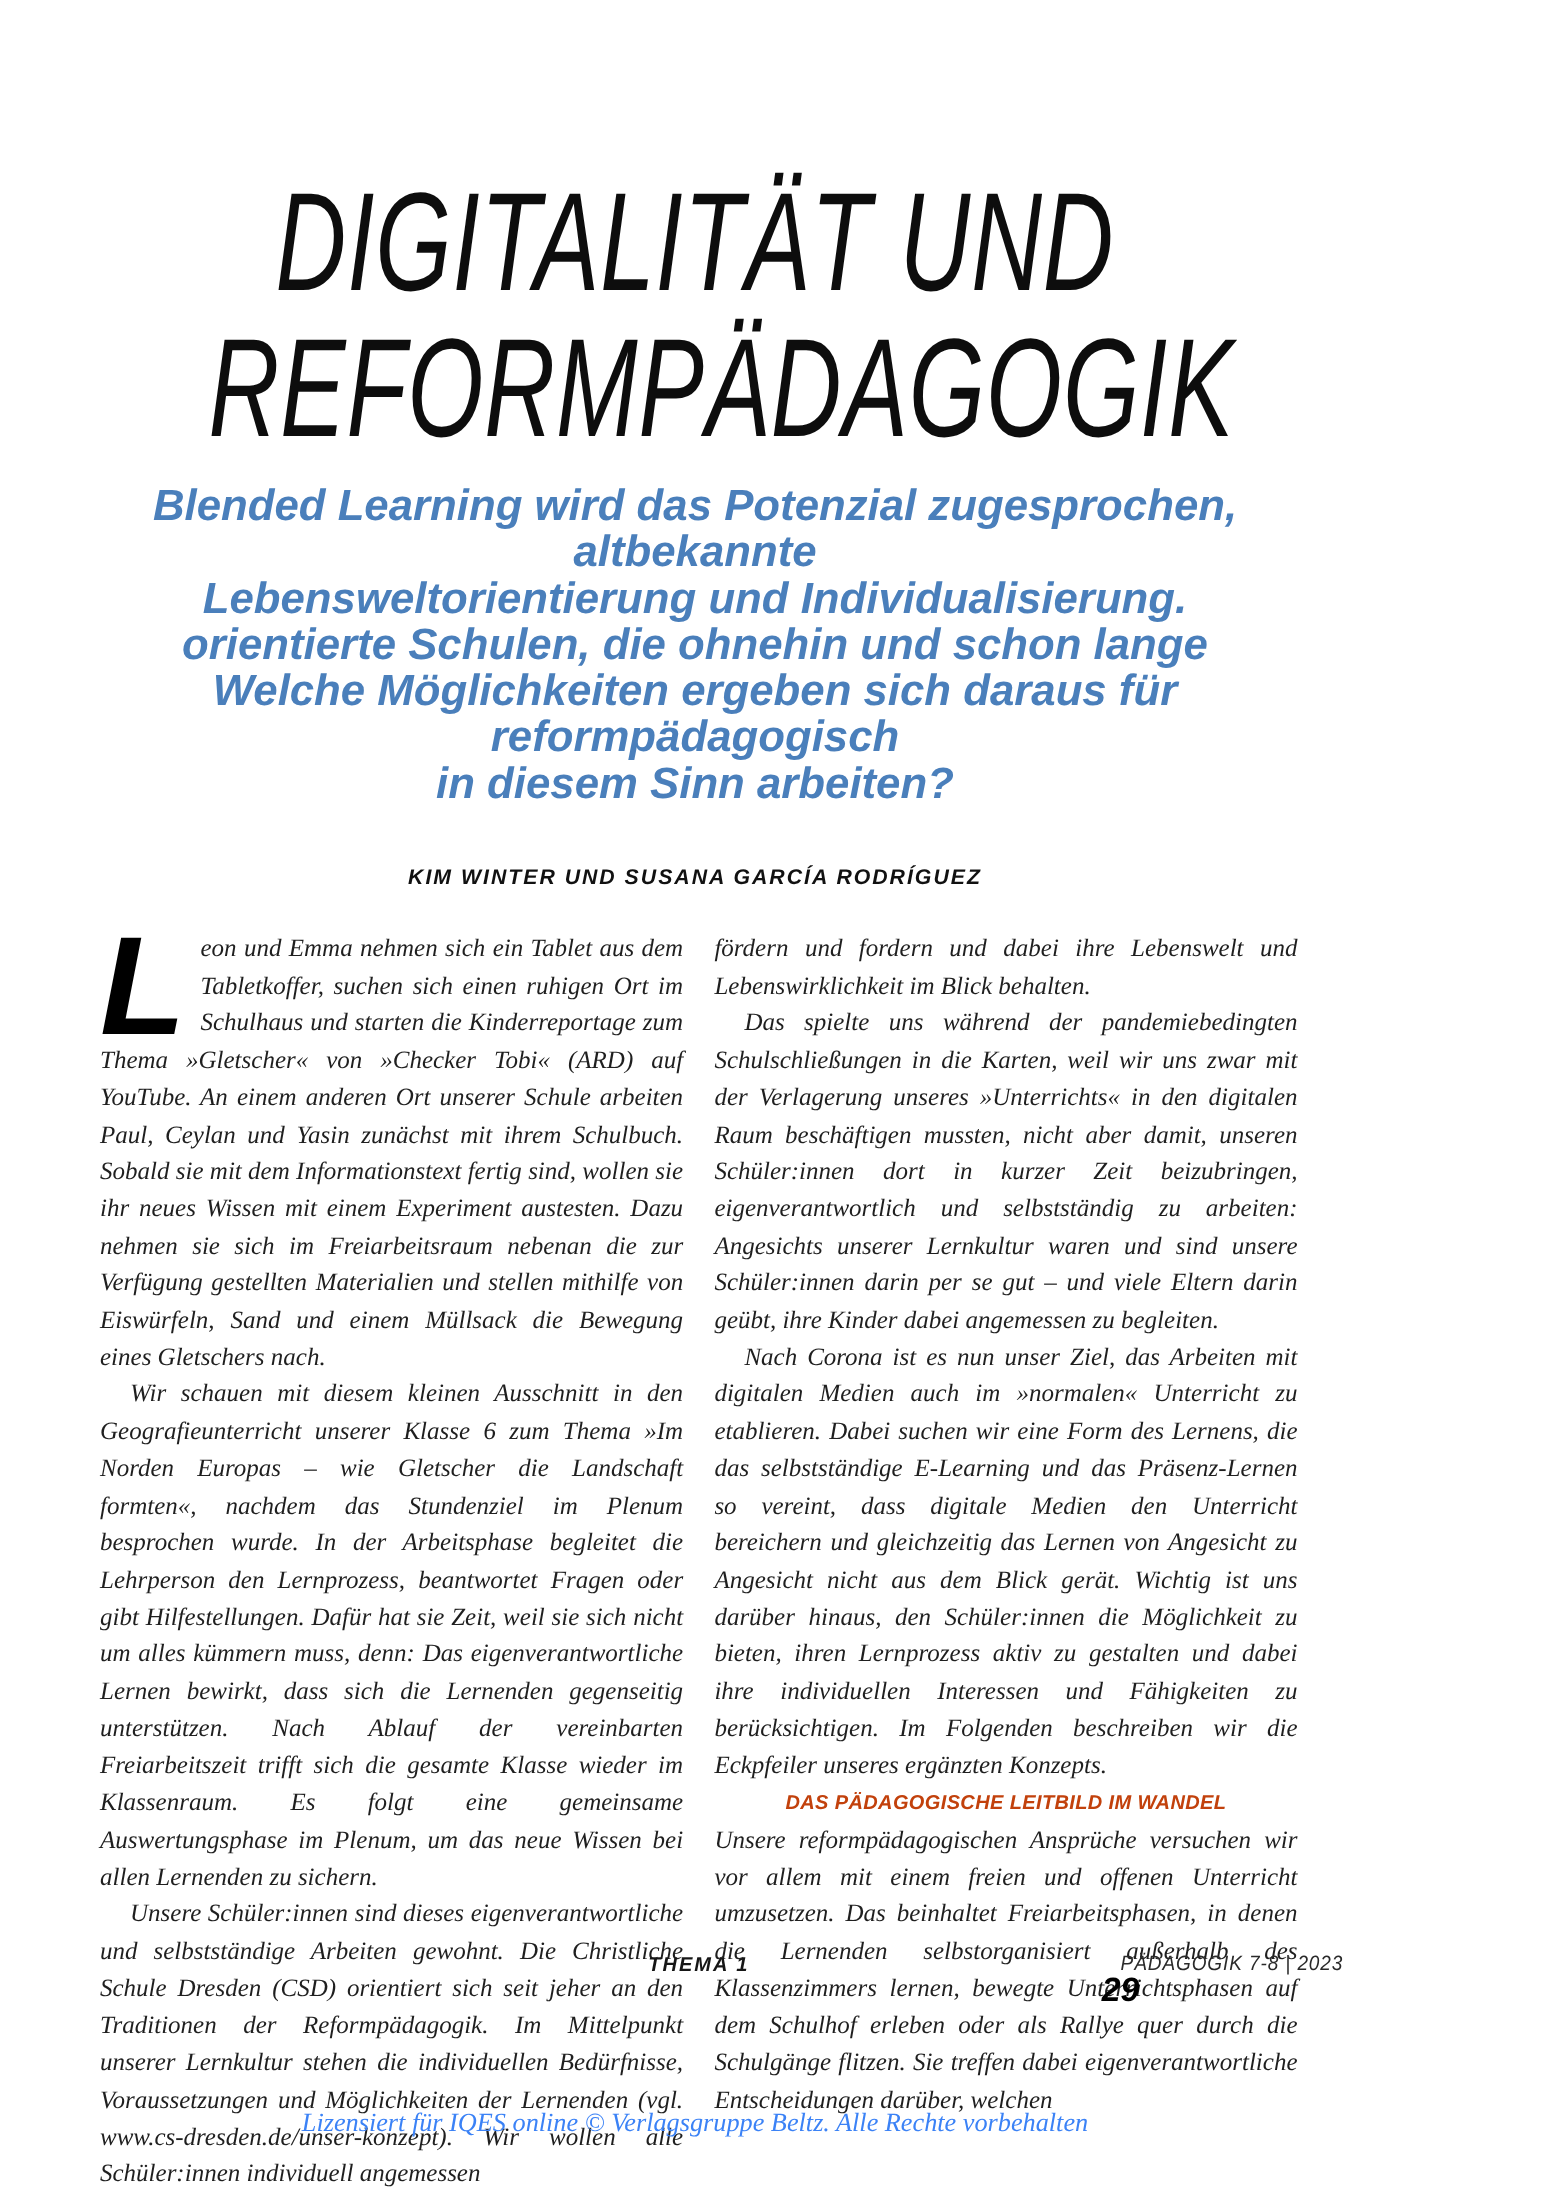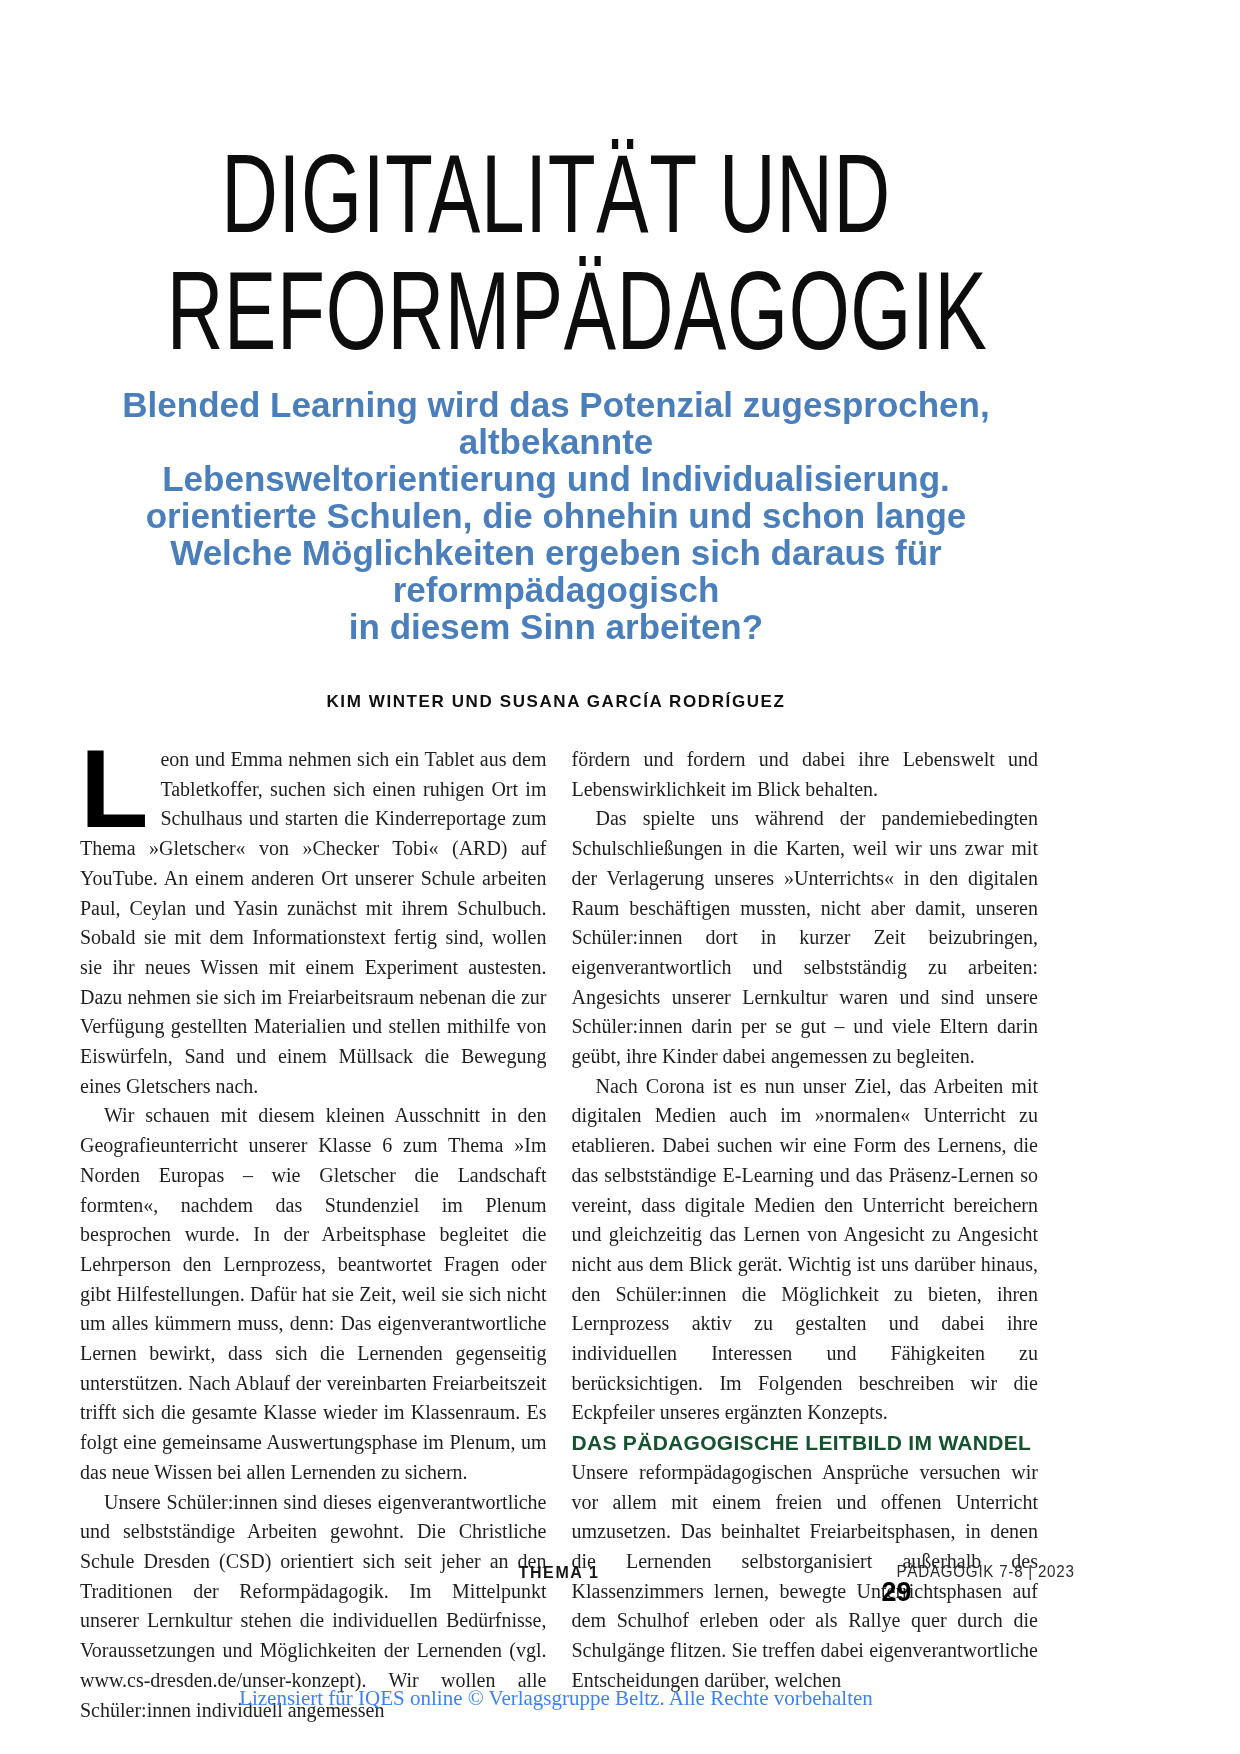--- a/index.html
+++ b/index.html
@@ -3,20 +3,21 @@
 <meta charset="utf-8">
 <style>
   html, body { margin: 0; padding: 0; background: #ffffff; }
   .page {
     position: relative;
     width: 1112px;
     height: 1754px;
     background: #ffffff;
     font-family: "Liberation Serif", serif;
     overflow: hidden;
+    font-style: italic;
   }
 
   
   .title-block {
     position: absolute;
     top: 142px;
     left: 0;
     width: 100%;
     text-align: center;
   }
@@ -89,24 +90,24 @@
     font-size: 112px;
     line-height: 84px;
     padding-right: 12px;
     padding-top: 2px;
     color: #000000;
   }
 
   .section-heading {
     font-family: "Liberation Sans", sans-serif;
     font-weight: 700;
-    font-size: 21px;
+    font-size: 16px;
     letter-spacing: 0.3px;
-    color: #14532d;
-    text-align: left;
+    color: #c2410c;
+    text-align: center;
     margin: 17px 0 9px 0;
     text-indent: 0;
   }
 
   
   .footer-row {
     position: absolute;
     top: 1558px;
     left: 80px;
     width: 985px;

